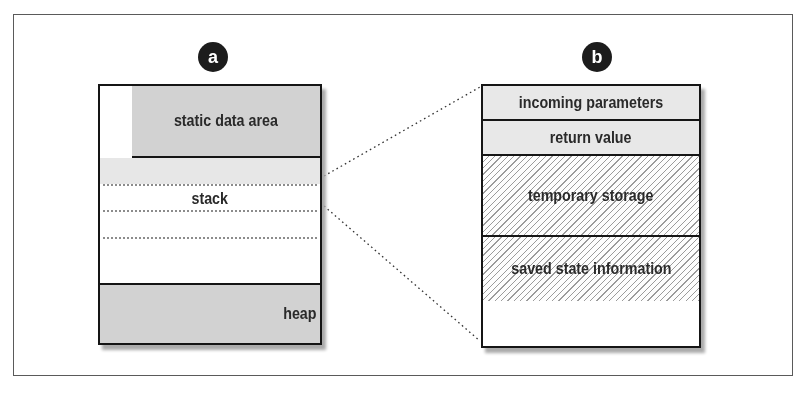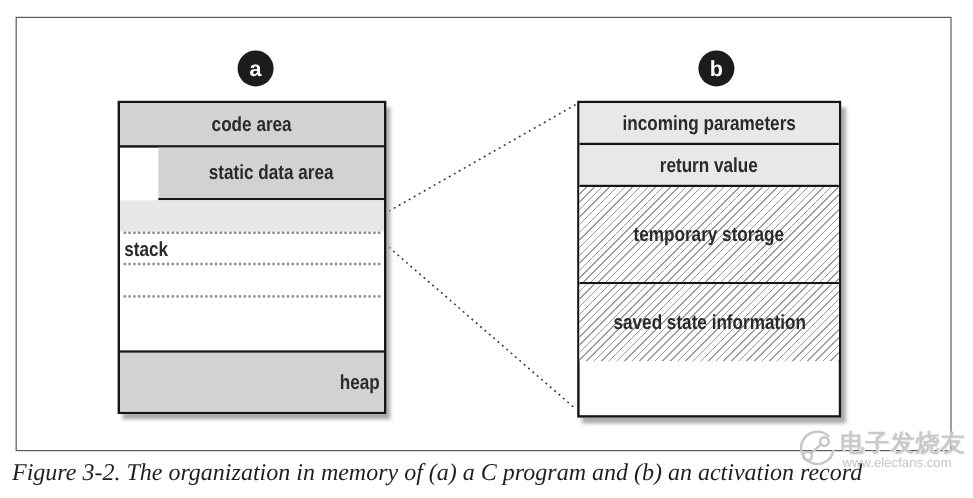--- a/index.html
+++ b/index.html
@@ -39,21 +39,21 @@
   }
   .stack-sec { background:#ffffff; }
   .stack-band {
     position:absolute; top:0; left:0; right:0; height:26px; background:#e7e7e7;
   }
   .dotrow {
     position:absolute; left:3px; right:3px; height:0;
     border-top:2px dotted #8c8c8c;
   }
   .stack-label {
-    position:absolute; top:31px; left:0; right:0; text-align:left;
+    position:absolute; top:31px; left:0; right:0; text-align:center;
   }
   .connectors { position:absolute; left:0; top:0; width:811px; height:415px; pointer-events:none; }
   .caption {
     position:absolute; left:10px; top:383px; width:790px;
     font-family:"Liberation Serif", serif; font-style:italic;
     font-size:20px; color:#1f1f1f; white-space:nowrap;
   }
   .watermark {
     position:absolute; left:664px; top:350px; width:147px; height:52px;
     color:#c6c6c6; z-index:5;
@@ -83,25 +83,22 @@
     <span>b</span>
   </div>
 
   <svg class="connectors" viewBox="0 0 811 415">
     <line x1="324" y1="176" x2="480" y2="87" stroke="#333333" stroke-width="1.3" stroke-dasharray="1.6 3.2"></line>
     <line x1="324" y1="206" x2="480" y2="341" stroke="#333333" stroke-width="1.3" stroke-dasharray="1.6 3.2"></line>
   </svg>
 
   <div class="memblock" style="left:98px; top:84px; width:220px; height:257px;">
 
-    <div class="sec fill-dark" style="height:37px;">
-      <span class="sec-label">code area</span>
-    </div>
 
-    <div class="sec fill-dark" style="height:44px;margin-left:32px;">
+    <div class="sec fill-dark" style="height:72px;margin-left:32px;">
       <span class="sec-label">static data area</span>
     </div>
 
     <div class="sec stack-sec" style="height:127px;">
       <div class="stack-band"></div>
       <div class="dotrow" style="top:26px;"></div>
       <div class="dotrow" style="top:52px;"></div>
       <div class="dotrow" style="top:79px;"></div>
       <div class="stack-label">
         <span class="sec-label">stack</span>
@@ -126,26 +123,15 @@
     <div class="sec hatch" style="height:81px;">
       <span class="sec-label">temporary storage</span>
     </div>
 
     <div class="sec hatch" style="height:64px;">
       <span class="sec-label">saved state information</span>
     </div>
 
   </div>
 
-  <div class="caption">Figure 3-2. The organization in memory of (a) a C program and (b) an activation record</div>
 
-  <div class="watermark">
-    <svg class="wm-logo" width="34" height="38" viewBox="0 0 34 38">
-      <path d="M 27 10 A 13.5 13.5 0 1 0 30.5 21" fill="none" stroke="#c6c6c6" stroke-width="2"></path>
-      <circle cx="9" cy="26" r="3.6" fill="none" stroke="#c6c6c6" stroke-width="2"></circle>
-      <circle cx="23" cy="14" r="3.6" fill="none" stroke="#c6c6c6" stroke-width="2"></circle>
-      <line x1="12" y1="23.5" x2="20" y2="16.5" stroke="#c6c6c6" stroke-width="2"></line>
-    </svg>
-    <span class="wm-brand">电子发烧友</span>
-    <span class="wm-url">www.elecfans.com</span>
-  </div>
 
 </div>
 
 </body></html>

